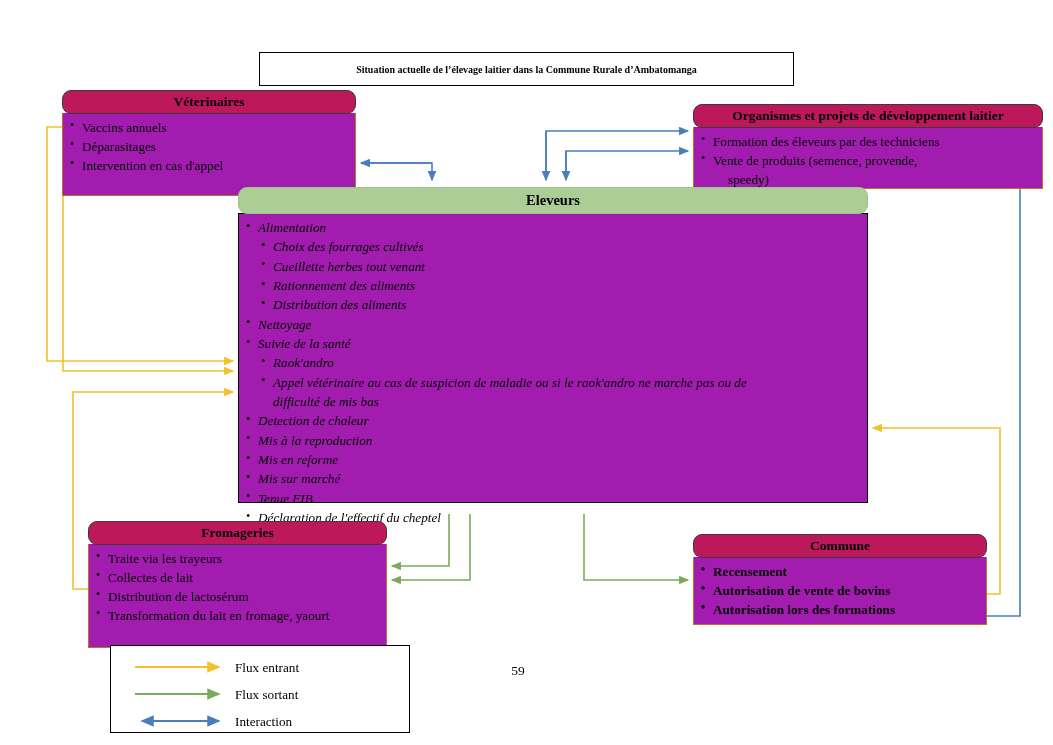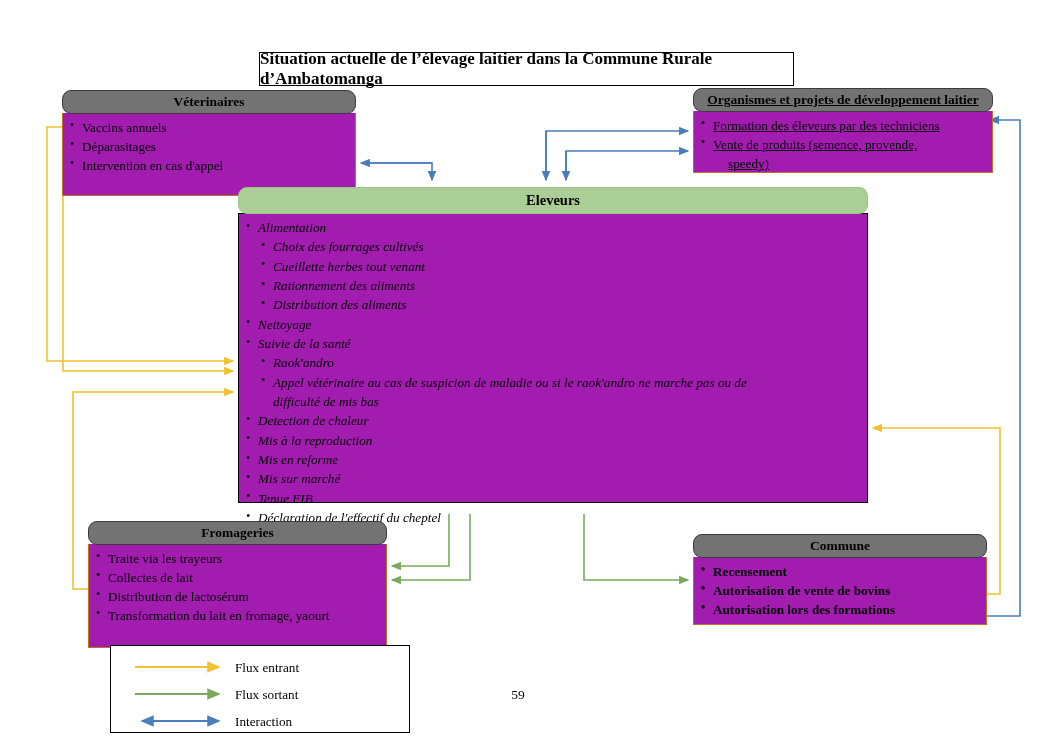--- a/index.html
+++ b/index.html
@@ -9,21 +9,21 @@
     color:#000000;
   }
   #stage{position:absolute;left:0;top:0;width:1053px;height:745px;}
 
   
   #wires{position:absolute;left:0;top:0;width:1053px;height:745px;z-index:1;}
 
   
   .node{position:absolute;z-index:3;}
   .node .hdr{
-    background:#737373;
+    background:#be185d;
     border:1.4px solid #3b3b3b;
     border-radius:9px;
     text-align:center;
     font-weight:bold;
     font-size:13.5px;
     line-height:1.18;
     padding:3px 8px;
     box-sizing:border-box;
     position:relative;
     z-index:2;
@@ -49,28 +49,28 @@
   .node li.sub{padding-left:30px;}
   .node li.sub:before{left:18px;}
   .node li.nobul{padding-left:30px;}
   .node li.nobul:before{content:"";}
 
   
   #title{
     position:absolute;left:259px;top:52px;width:533px;height:32px;
     border:1.6px solid #000;background:#fff;z-index:4;
     display:flex;align-items:center;justify-content:center;
-    font-weight:bold;font-size:17px;
+    font-weight:bold;font-size:10px;
   }
 
   
   #vet{left:62px;top:90px;width:294px;}
   #vet .body{height:83px;}
 
-  #org{left:693px;top:88px;width:300px;text-decoration:underline;}
+  #org{left:693px;top:104px;width:350px;}
   #org .body{height:62px;}
 
   #elv{left:238px;top:187px;width:630px;z-index:3;}
   #elv .hdr{font-size:14.5px;background:#aace96;border:1.3px solid #9cc487;border-radius:9px;padding:4px 8px;}
   #elv .body{border:1.5px solid #000;height:290px;padding-top:4px;font-style:italic;}
   #elv li{font-size:13.2px;line-height:1.465;}
 
   #fro{left:88px;top:521px;width:299px;}
   #fro .body{height:104px;}
 
@@ -82,21 +82,21 @@
     position:absolute;left:110px;top:645px;width:300px;height:88px;
     border:1.4px solid #000;background:#fff;z-index:4;
     box-sizing:border-box;padding:8px 0 0 0;
   }
   .lgrow{display:flex;align-items:center;height:27px;}
   .lgrow .sw{width:95px;margin-left:22px;flex:0 0 95px;}
   .lgrow .lbl{font-size:13.2px;margin-left:7px;}
 
   #pageno{
     position:absolute;left:498px;top:663px;width:40px;text-align:center;
-    font-size:13.5px;z-index:4;margin-top:24px;
+    font-size:13.5px;z-index:4;
   }
 </style>
 </head>
 <body>
 
 <div id="stage">
 
   <svg id="wires" viewBox="0 0 1053 745">
     <defs>
       <marker id="ay" markerWidth="7" markerHeight="7" refX="5.6" refY="3" orient="auto">

